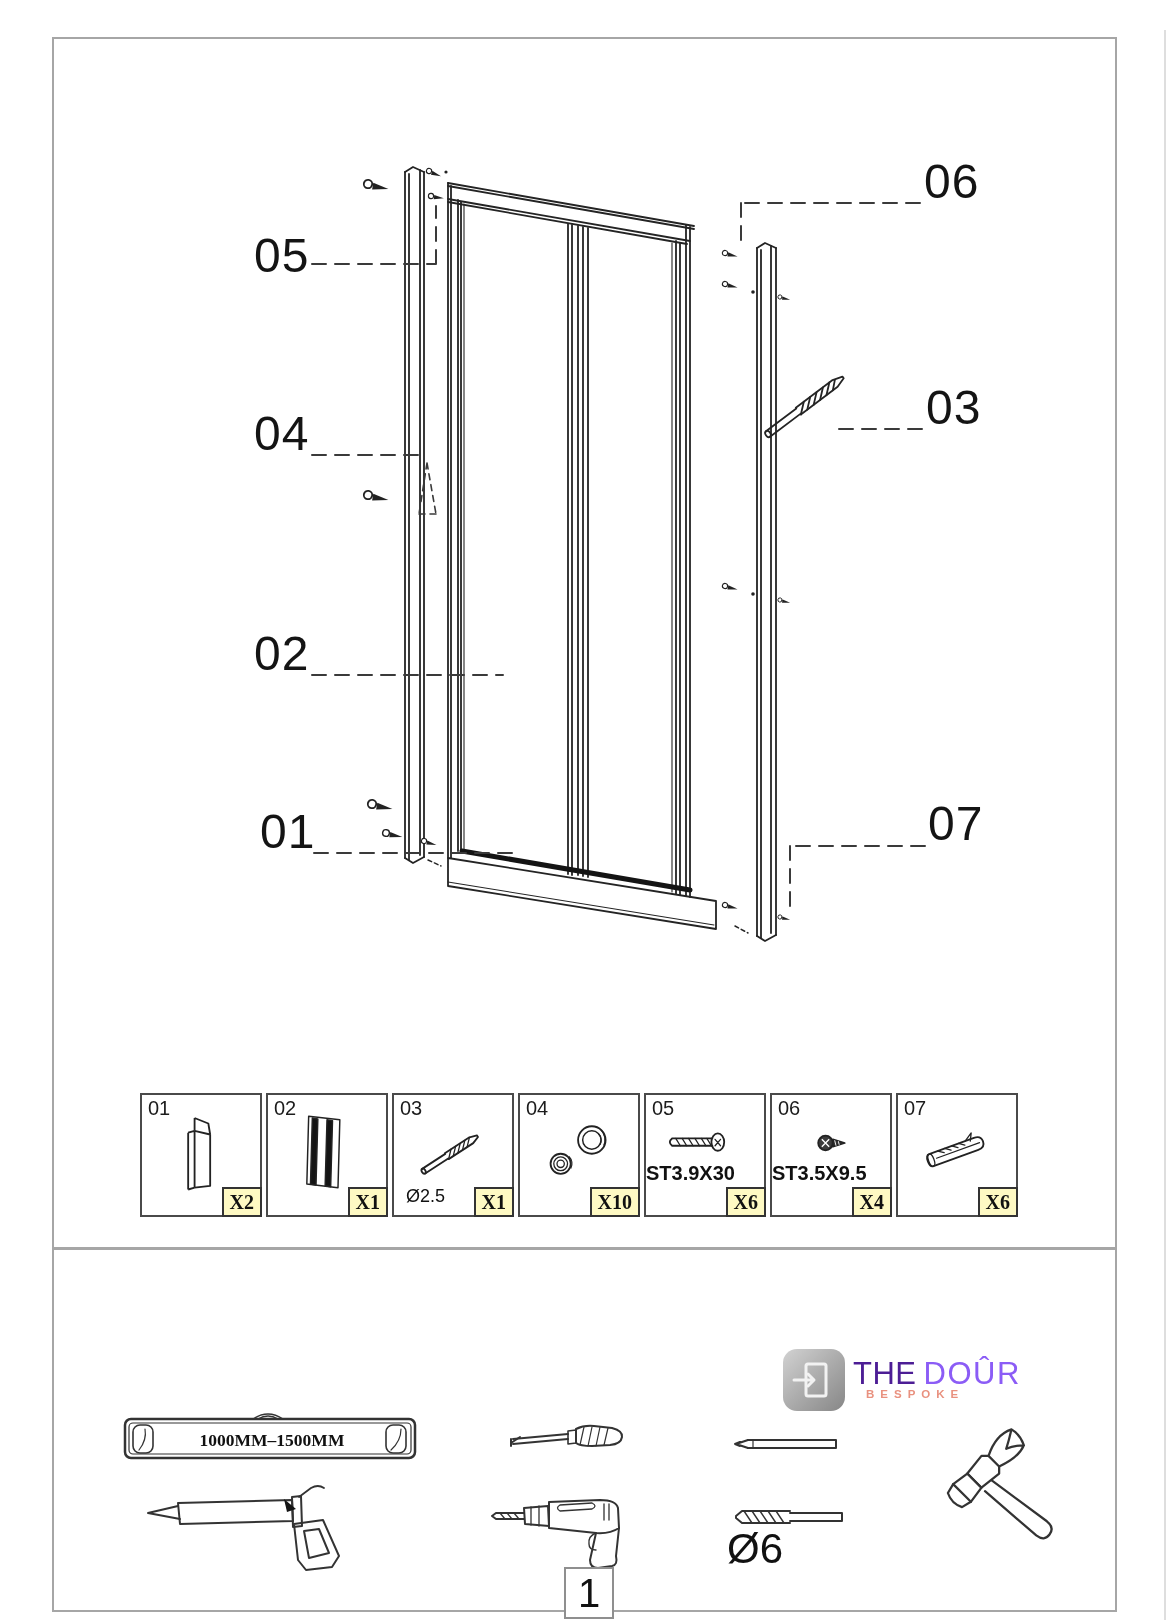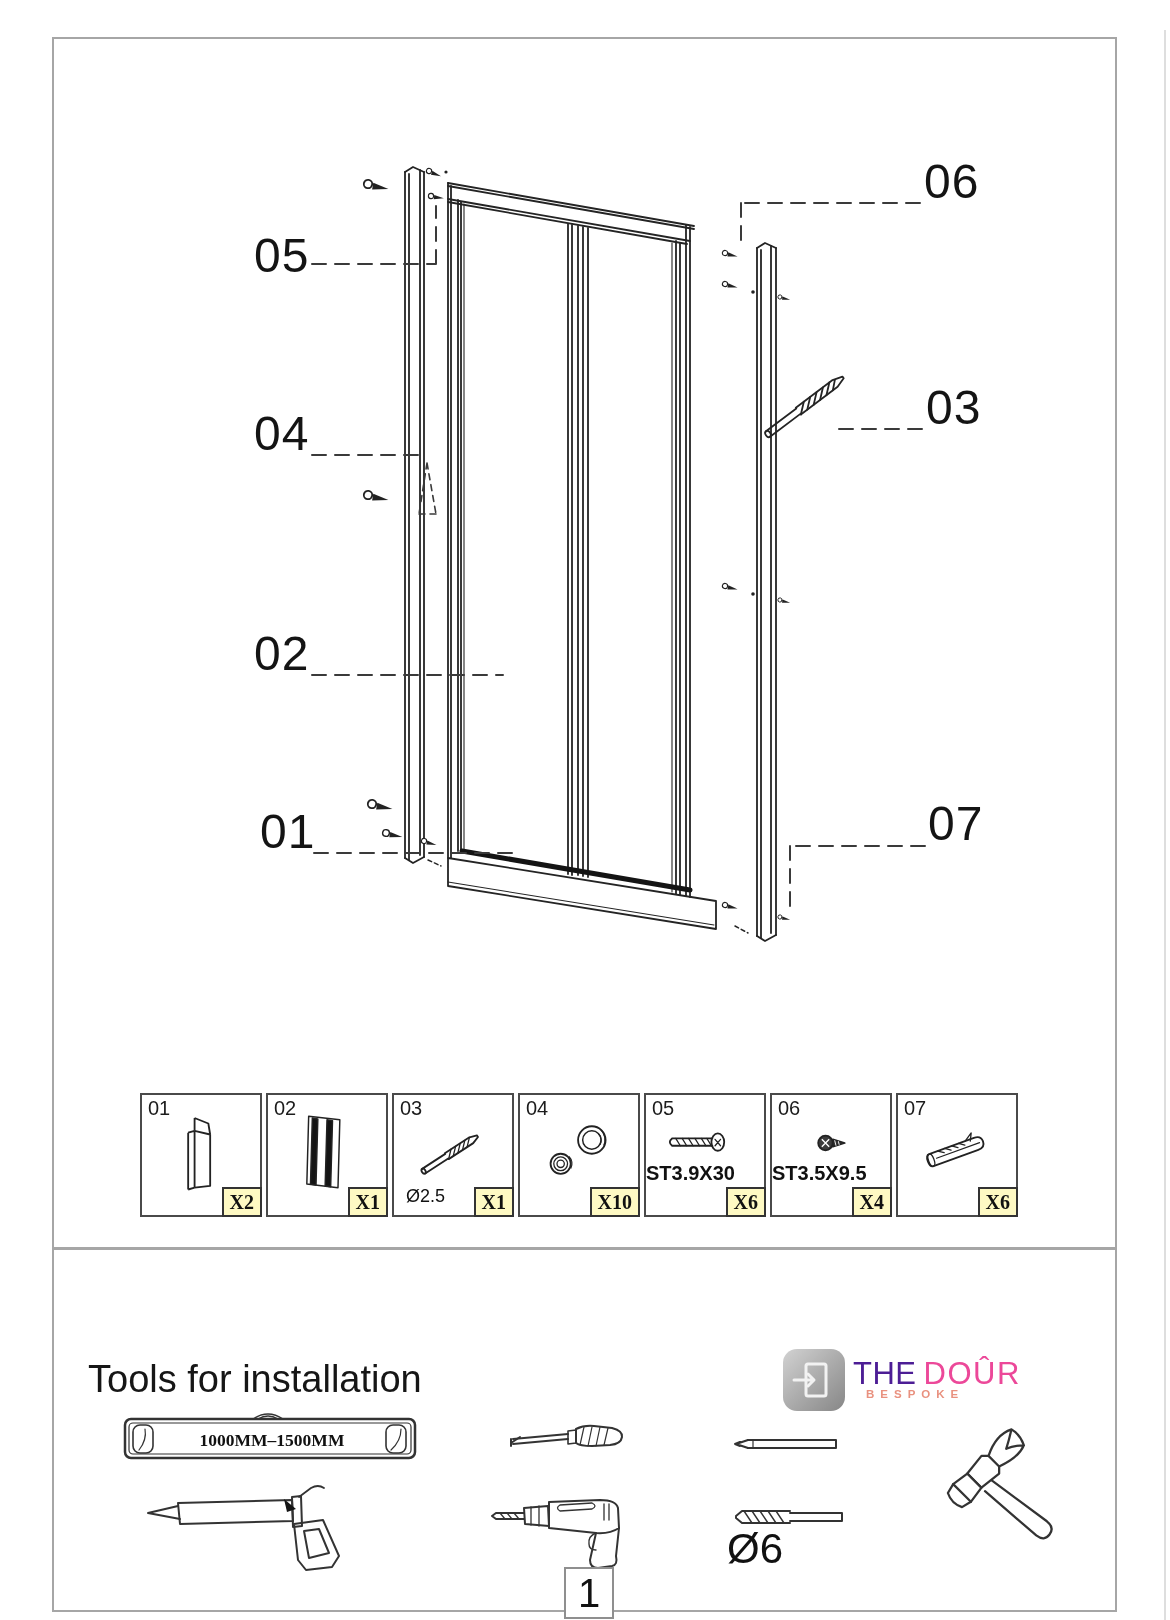--- a/index.html
+++ b/index.html
@@ -24,21 +24,21 @@
         border:2px solid #333;background:#fef9c3;font-family:"Liberation Serif",serif;
         font-weight:700;font-size:20px;line-height:26px;padding:0 6px;}
 
   
   .tools-heading{position:absolute;left:88px;top:1358px;font-size:38px;color:#161616;}
 
   
   .logo-icon{position:absolute;left:782px;top:1348px;}
   .logo-text{position:absolute;left:853px;top:1356px;white-space:nowrap;}
   .logo-the{font-weight:400;font-size:31px;color:#4c1d95;letter-spacing:0.5px;}
-  .logo-dour{font-weight:500;font-size:31px;color:#ec4899;margin-left:7px;letter-spacing:1.5px;}
+  .logo-dour{font-weight:500;font-size:31px;color:#8b5cf6;margin-left:7px;letter-spacing:1.5px;}
   .logo-bespoke{position:absolute;left:866px;top:1388px;font-size:11.5px;
         letter-spacing:6px;color:#e9917f;font-weight:700;}
 
   .page-num{position:absolute;left:564px;top:1567px;width:50px;height:52px;
         border:2px solid #8f8f8f;background:#fff;box-sizing:border-box;
         display:flex;align-items:center;justify-content:center;font-size:40px;color:#111;z-index:5;}
 </style>
 </head>
 <body>
 
@@ -279,21 +279,20 @@
           <ellipse cx="0" cy="0" rx="3" ry="7" stroke-width="1.4"></ellipse>
           <path d="M6,0 H56" stroke-width="1.2"></path>
           <path d="M10,-7 L16,-3 M18,-7 L24,-3 M26,-7 L32,-3 M34,-7 L40,-3" stroke-width="1.4"></path>
           <path d="M42,-7 L51,-13 L47,-5" stroke-width="1.4"></path>
         </g>
       </svg>
       <span class="part-qty">X6</span>
     </div>
   </div>
 
-  <div class="tools-heading">Tools for installation</div>
 
   <svg class="logo-icon" width="64" height="64" viewBox="0 0 64 64">
     <defs>
       <linearGradient id="lg" x1="0" y1="0" x2="1" y2="1">
         <stop offset="0" stop-color="#d2d2d2"></stop>
         <stop offset="0.55" stop-color="#a8a8a8"></stop>
         <stop offset="1" stop-color="#878787"></stop>
       </linearGradient>
     </defs>
     <rect x="1" y="1" width="62" height="62" rx="14" fill="url(#lg)"></rect>

